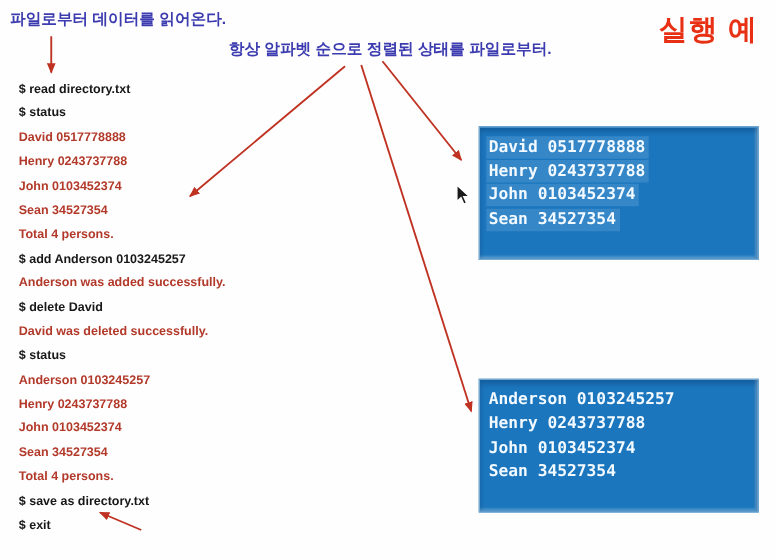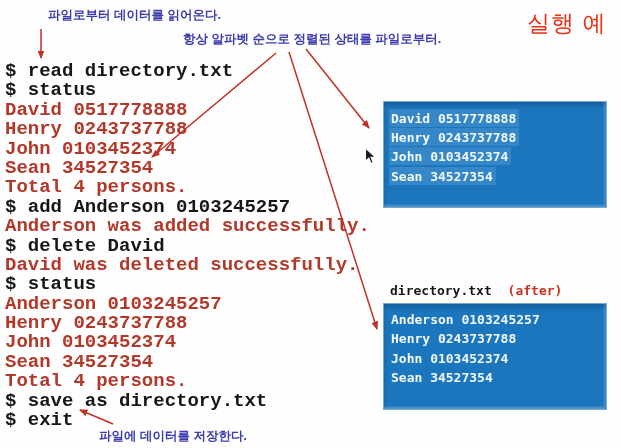--- a/index.html
+++ b/index.html
@@ -13,39 +13,39 @@
     font-family: "Liberation Sans", sans-serif;
   }
   .ann {
     position: absolute;
     color: var(--annotationBlue, #3c3cb0);
     font-family: "Liberation Sans", sans-serif;
     font-size: 12.5px;
     font-weight: bold;
     white-space: nowrap;
   }
-  .ann-top-left  { left: 8px;   top: 7px; margin-left: 40px;  }
+  .ann-top-left  { left: 8px;   top: 7px;  }
   .ann-top-mid   { left: 183px; top: 31px; }
   .ann-bottom    { left: 99px;  top: 428px;}
   .slide-title {
     position: absolute;
     left: 527px;
     top: 8px;
     color: var(--titleRed, #e83114);
     font-size: 23px;
-    font-weight: normal;
+    font-weight: bold;
     letter-spacing: 1px;
     white-space: nowrap;
   }
   .terminal {
     position: absolute;
-    left: 5px;
+    left: 15px;
     top: 62px;
-    font-family: Liberation Mono, monospace;
-    font-size: 19px;
+    font-family: Liberation Sans, sans-serif;
+    font-size: 10px;
     font-weight: bold;
     white-space: pre;
   }
   .tline { height: 19.4px; line-height: 19.4px; }
   .tline.command { color: var(--commandBlack, #171717); }
   .tline.output  { color: var(--outputRed, #b2392a); }
   .filelabel {
     position: absolute;
     left: 390px;
     font-family: "DejaVu Sans Mono", "Liberation Mono", monospace;
@@ -106,28 +106,23 @@
 
   <div class="ann ann-top-mid">항상 알파벳 순으로 정렬된 상태를 파일로부터.</div>
 
   <div class="slide-title">실행 예</div>
 
   <div class="terminal"><div class="tline command">$ read directory.txt</div><div class="tline command">$ status</div><div class="tline output">David 0517778888</div><div class="tline output">Henry 0243737788</div><div class="tline output">John 0103452374</div><div class="tline output">Sean 34527354</div><div class="tline output">Total 4 persons.</div><div class="tline command">$ add Anderson 0103245257</div><div class="tline output">Anderson was added successfully.</div><div class="tline command">$ delete David</div><div class="tline output">David was deleted successfully.</div><div class="tline command">$ status</div><div class="tline output">Anderson 0103245257</div><div class="tline output">Henry 0243737788</div><div class="tline output">John 0103452374</div><div class="tline output">Sean 34527354</div><div class="tline output">Total 4 persons.</div><div class="tline command">$ save as directory.txt</div><div class="tline command">$ exit</div></div>
 
 
   <div class="filebox box-before"><div class="fline"><span class="hl">David 0517778888</span></div><div class="fline"><span class="hl">Henry 0243737788</span></div><div class="fline"><span class="hl">John 0103452374</span></div><div class="fline"><span class="hl">Sean 34527354</span></div></div>
 
-  <div class="filelabel label-after">
-    <span>directory.txt</span>
-    <span class="tag">(after)</span>
-  </div>
 
   <div class="filebox box-after"><div class="fline"><span>Anderson 0103245257</span></div><div class="fline"><span>Henry 0243737788</span></div><div class="fline"><span>John 0103452374</span></div><div class="fline"><span>Sean 34527354</span></div></div>
 
-  <div class="ann ann-bottom">파일에 데이터를 저장한다.</div>
 
   <svg class="arrows" viewBox="0 0 621 448" xmlns="http://www.w3.org/2000/svg">
     <defs>
       <marker id="ah" markerWidth="9" markerHeight="7" refX="7.5" refY="3.5" orient="auto" markerUnits="userSpaceOnUse">
         <path d="M0,0 L8.5,3.5 L0,7 Z" style="fill: var(--arrowRed, #bf3222);"></path>
       </marker>
     </defs>
     <line x1="41" y1="29" x2="41" y2="58" marker-end="url(#ah)"></line>
     <line x1="276" y1="53" x2="152" y2="157" marker-end="url(#ah)"></line>
     <line x1="289" y1="52" x2="377" y2="329" marker-end="url(#ah)"></line>

